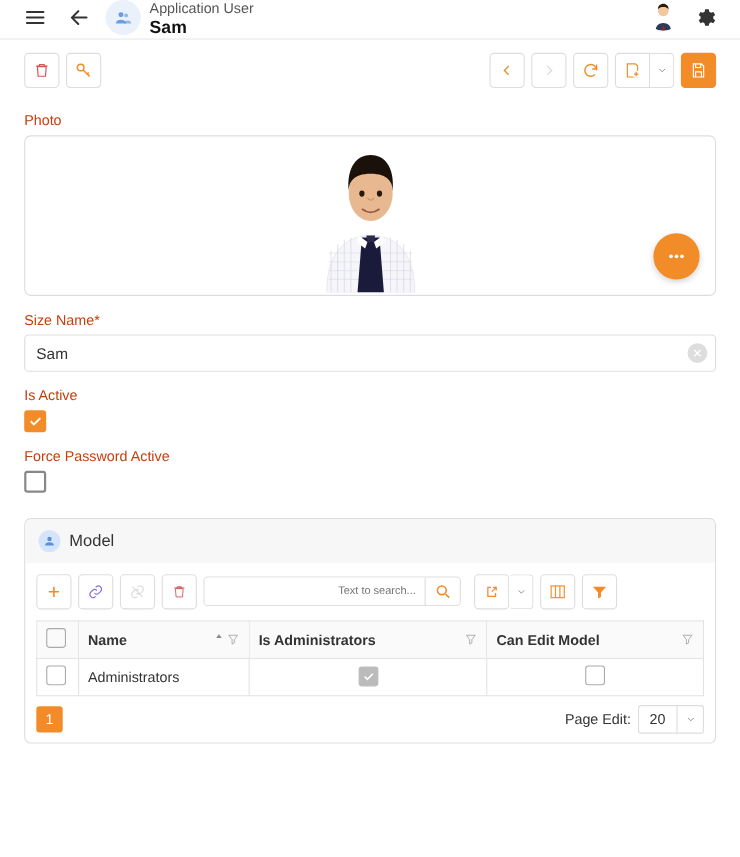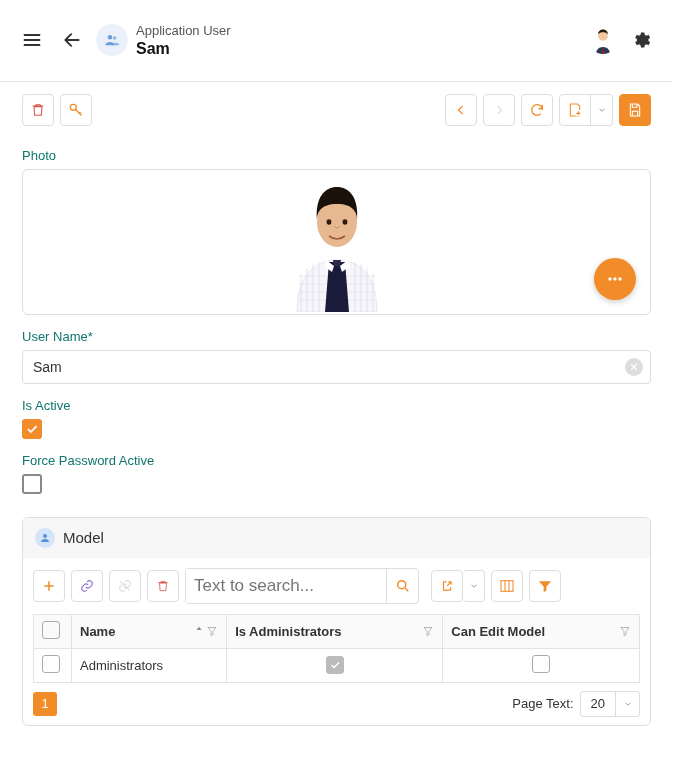--- a/index.html
+++ b/index.html
@@ -1,45 +1,45 @@
 <!DOCTYPE html>
 <html><head>
 <meta charset="utf-8">
 <style>
   * { box-sizing: border-box; margin: 0; padding: 0; }
   body { font-family: -apple-system, BlinkMacSystemFont, "Segoe UI", Arial, sans-serif; font-size: 14px; color: #333; background: #fff; width: 673px; }
-  .header { display: flex; align-items: center; padding: 23px 16px; border-bottom: 1px solid #e8e8e8; gap:8px; }
+  .header { display: flex; padding: 0 16px; border-bottom: 1px solid #e8e8e8; gap:8px; }
   .icon-btn { width:32px; height:32px; display:flex; align-items:center; justify-content:center; cursor:pointer; border-radius:4px; }
   .app-icon { width:32px; height:32px; border-radius:50%; background:#eaf1fb; display:flex; align-items:center; justify-content:center; color:#5b8fd6; }
   .title-block { flex:1; line-height:1.2; }
   .title-sub { font-size:13px; color:#555; }
   .title-main { font-size:16px; font-weight:700; color:#111; }
   .header-avatar { width:28px; height:28px; border-radius:50%; overflow:hidden; }
   .toolbar { display:flex; align-items:center; padding:12px 22px 8px; gap:6px; }
   .btn { border:1px solid #ddd; background:#fff; height:32px; min-width:32px; display:inline-flex; align-items:center; justify-content:center; border-radius:4px; cursor:pointer; }
   .btn.orange-fill { background:#f28c28; border-color:#f28c28; color:#fff; }
   .btn.disabled { color:#ccc; cursor:default; }
   .spacer { flex:1; }
   .main { padding: 0 22px 30px; }
-  .label { font-size:13px; color:#0f766e; margin-top:14px; margin-bottom:6px; }
+  .label { font-size:13px; color:#c2410c; margin-top:14px; margin-bottom:6px; }
   .photo-box { border:1px solid #ddd; border-radius:6px; height:146px; position:relative; display:flex; align-items:center; justify-content:center; overflow:hidden; }
   .fab { position:absolute; right:14px; bottom:14px; width:42px; height:42px; border-radius:50%; background:#f28c28; color:#fff; display:flex; align-items:center; justify-content:center; cursor:pointer; box-shadow:0 2px 6px rgba(0,0,0,.2); }
   .input-wrap { position:relative; }
   .text-input { width:100%; border:1px solid #ddd; border-radius:4px; padding:8px 32px 8px 10px; font-size:14px; color:#333; }
   .clear-x { position:absolute; right:8px; top:50%; transform:translateY(-50%); width:18px; height:18px; border-radius:50%; background:#ddd; color:#fff; display:flex; align-items:center; justify-content:center; font-size:11px; cursor:pointer; }
   .checkbox { width:20px; height:20px; border:2px solid #888; border-radius:3px; display:inline-flex; align-items:center; justify-content:center; cursor:pointer; }
   .checkbox.checked { background:#f28c28; border-color:#f28c28; color:#fff; }
   .panel { border:1px solid #ddd; border-radius:6px; margin-top:20px; overflow:hidden; }
   .panel-header { background:#f7f7f7; padding:10px 12px; display:flex; align-items:center; gap:8px; font-size:15px; }
   .panel-role-icon { width:20px; height:20px; border-radius:50%; background:#d4e4fb; display:flex; align-items:center; justify-content:center; color:#5085d0; }
   .sub-toolbar { padding:10px; display:flex; align-items:center; gap:6px; }
   .sbtn { border:1px solid #ddd; background:#fff; width:32px; height:32px; display:inline-flex; align-items:center; justify-content:center; border-radius:4px; cursor:pointer; }
   .sbtn.disabled { color:#ccc; cursor:default; }
   .search-wrap { display:flex; border:1px solid #ddd; border-radius:4px; overflow:hidden; }
-  .search-input { border:none; padding:7px 8px; font-size:17px; width:200px; outline:none; }
+  .search-input { border:none; padding:7px 8px; font-size:10px; width:200px; outline:none;text-align:right; }
   .search-btn { width:32px; display:flex; align-items:center; justify-content:center; border-left:1px solid #ddd; color:#f28c28; cursor:pointer; }
   .table { width:100%; border-collapse:collapse; font-size:13px; }
   .table th, .table td { border:1px solid #e3e3e3; padding:6px 8px; text-align:left; }
   .table th { background:#fafafa; font-weight:700; color:#333; position:relative; }
   .th-inner { display:flex; align-items:center; justify-content:space-between; gap:4px; }
   .th-icons { display:flex; gap:2px; color:#999; }
   .chk-cell { width:38px; text-align:center; }
   .cell-chk { width:18px; height:18px; border:1.5px solid #aaa; border-radius:3px; display:inline-flex; align-items:center; justify-content:center; }
   .cell-chk.gray-checked { background:#bbb; border-color:#bbb; color:#fff; }
   .pager { display:flex; align-items:center; padding:8px 10px; gap:10px; }
@@ -167,21 +167,21 @@
     </svg>
     <div class="fab">
       <svg width="20" height="20" viewBox="0 0 24 24">
           <circle cx="6" cy="12" r="2" fill="#fff"></circle>
           <circle cx="12" cy="12" r="2" fill="#fff"></circle>
           <circle cx="18" cy="12" r="2" fill="#fff"></circle>
         </svg>
     </div>
   </div>
 
-  <div class="label">User Name*</div>
+  <div class="label">Size Name*</div>
   <div class="input-wrap">
     <input class="text-input" value="Sam" style="">
     <div class="clear-x">
       <svg width="10" height="10" viewBox="0 0 24 24">
           <path d="M5 5l14 14M19 5L5 19" stroke="#fff" stroke-width="3"></path>
         </svg>
     </div>
   </div>
 
   <div class="label">Is Active</div>
@@ -316,21 +316,21 @@
               <div class="cell-chk"></div>
             </td>
           </tr>
         </tbody>
       </table>
     </div>
 
     <div class="pager">
       <div class="page-badge">1</div>
       <div class="page-size">
-        <span>Page Text:</span>
+        <span>Page Edit:</span>
         <div class="ps-select">
           <span class="ps-val">20</span>
           <span class="ps-drop">
             <svg width="10" height="10" viewBox="0 0 24 24">
                 <path d="M6 9l6 6 6-6" stroke="#888" stroke-width="2" fill="none"></path>
               </svg>
           </span>
         </div>
       </div>
     </div>

